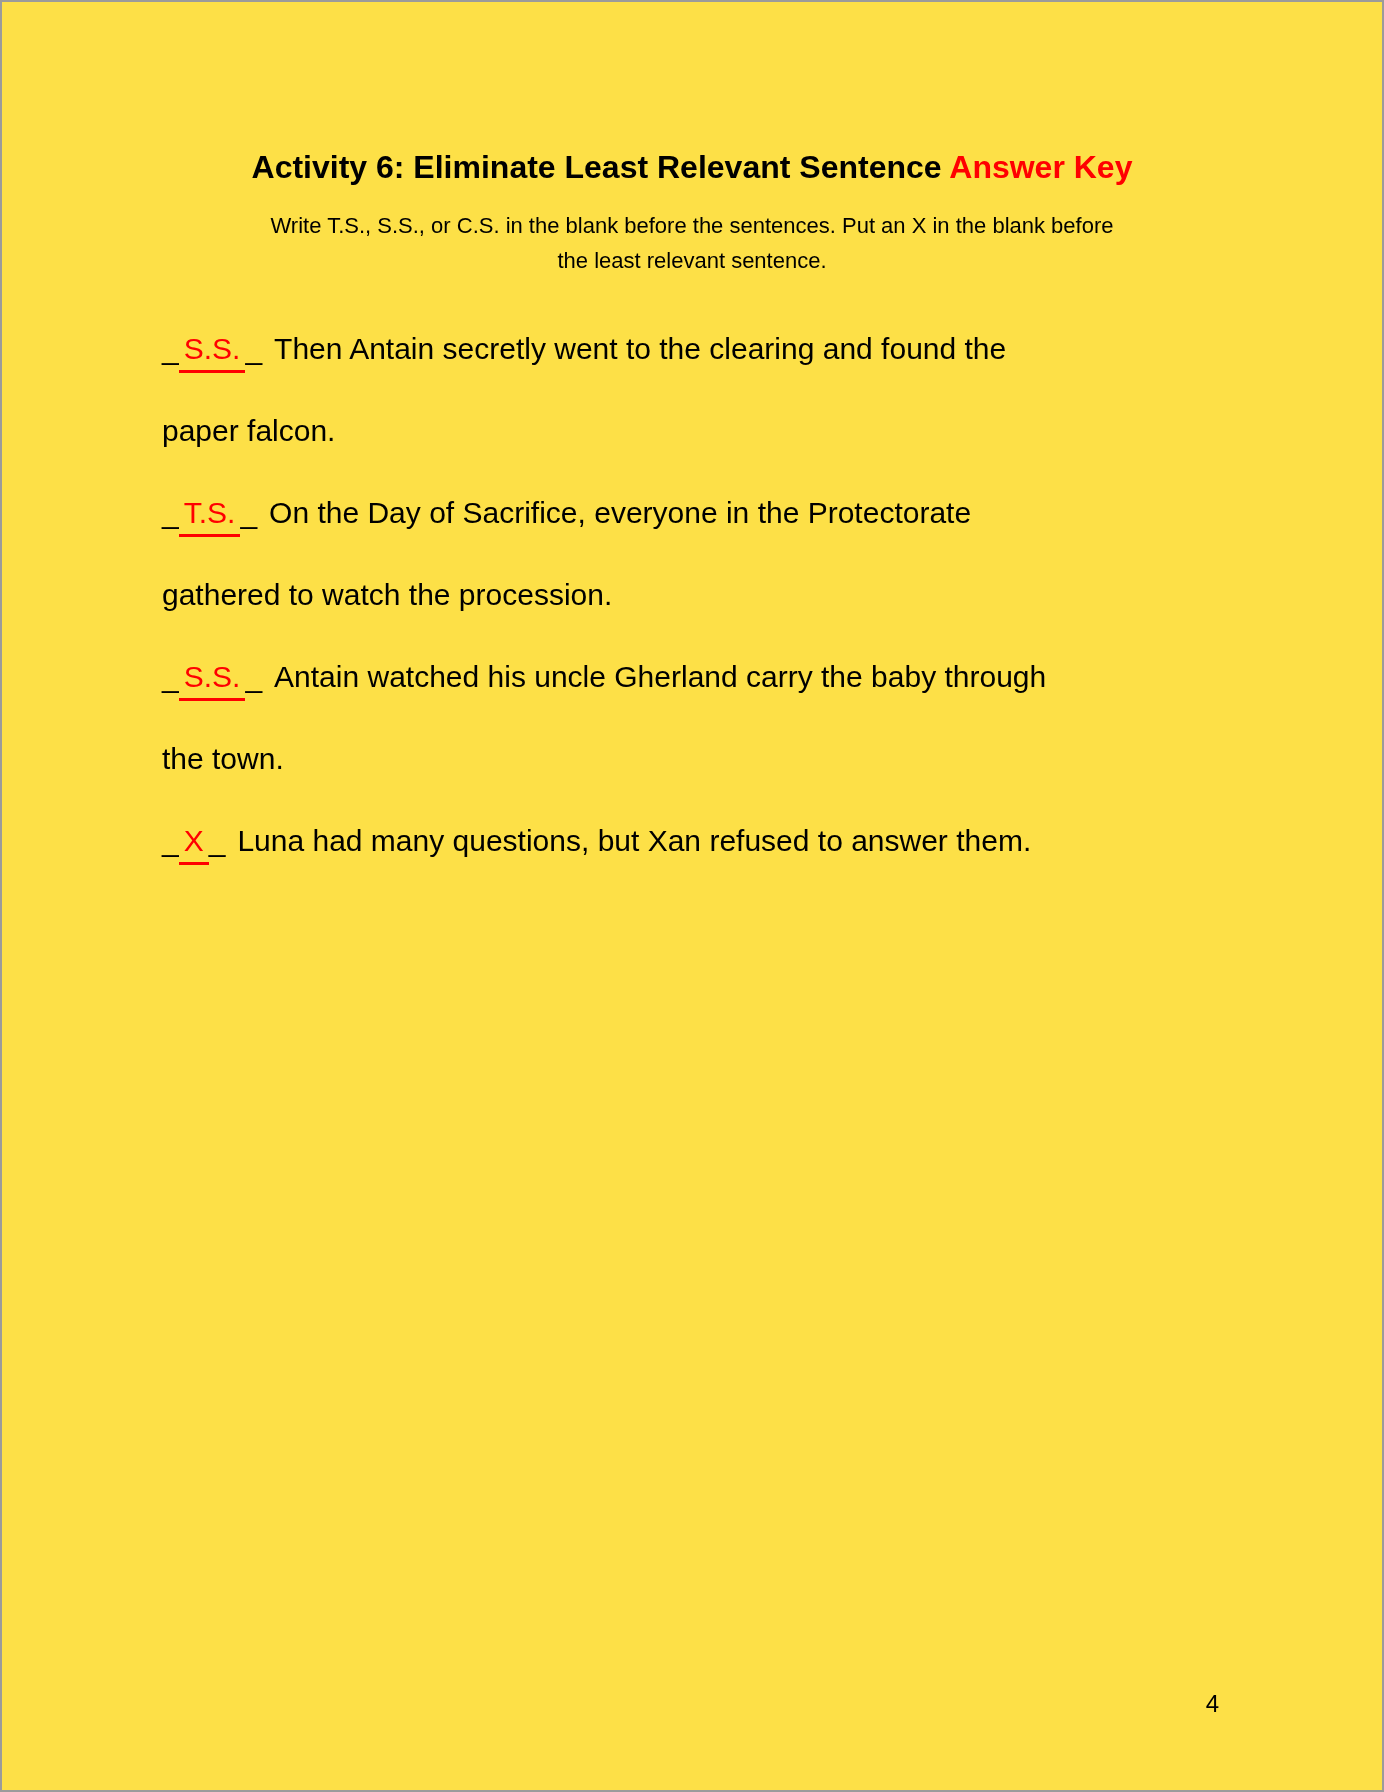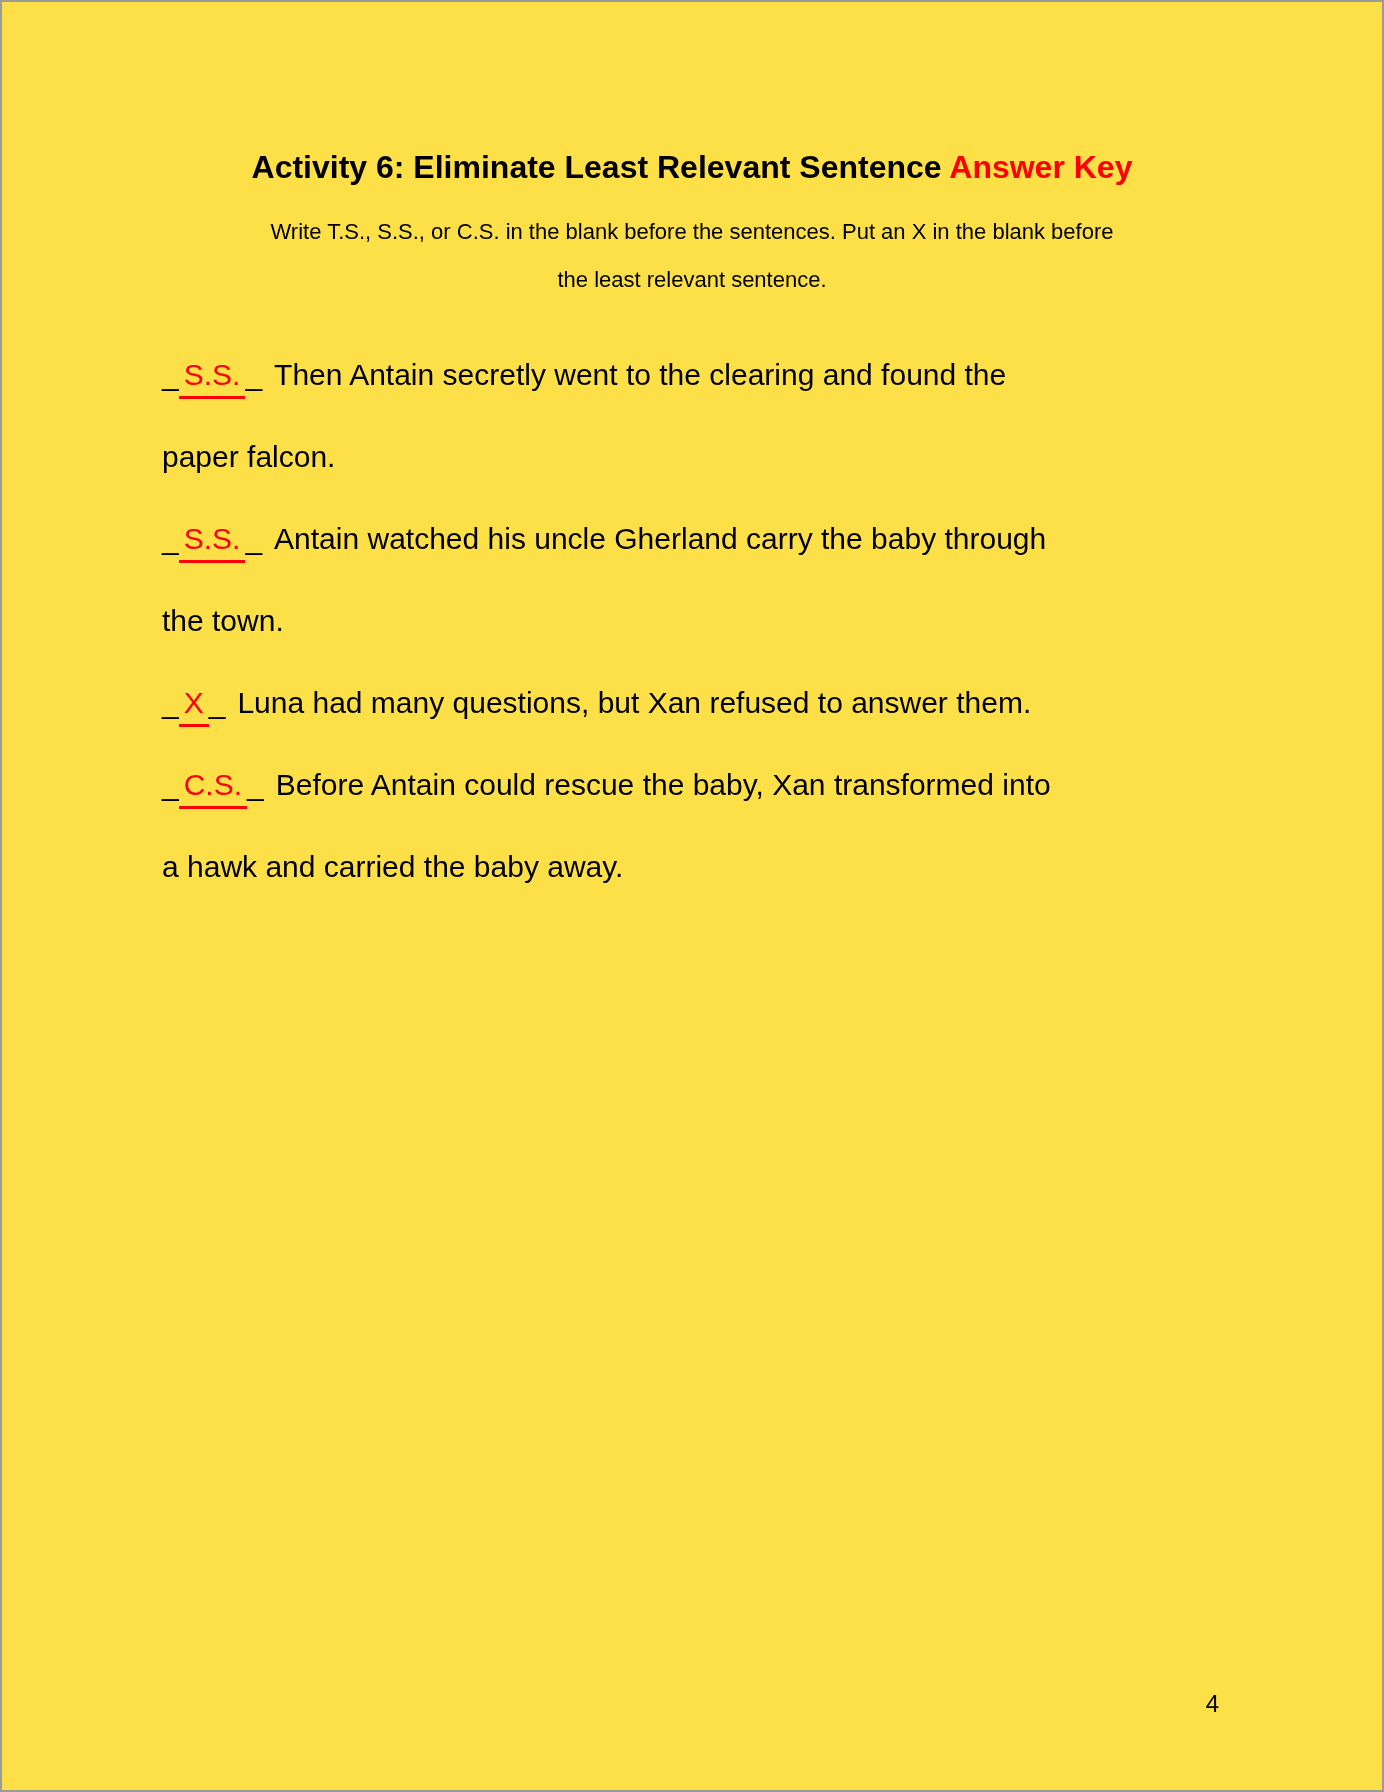--- a/index.html
+++ b/index.html
@@ -26,21 +26,21 @@
     line-height: 38px;
     font-weight: bold;
     color: var(--ink, #000000);
   }
   .doc-title .highlight { color: var(--red, #ff0000); }
   .instructions {
     margin: 22px auto 0 auto;
     width: 1160px;
     text-align: center;
     font-size: 22px;
-    line-height: 48px;
+    line-height: 35px;
     white-space: pre-line;
   }
   .legend {
     margin-top: 62px;
     margin-left: 247px;
     font-size: 26px;
     line-height: 39px;
   }
   .answers {
     margin-top: 30px;
@@ -81,29 +81,29 @@
 
   <div class="instructions">Write T.S., S.S., or C.S. in the blank before the sentences. Put an X in the blank before
 the least relevant sentence.</div>
 
 
   <div class="answers">
 
     <p class="item"><span class="blank"><span class="u">_</span><span class="ans">S.S.</span><span class="u">_</span></span><span class="sentence">Then Antain secretly went to the clearing and found the
 paper falcon.</span></p>
 
+    <p class="item"><span class="blank"><span class="u">_</span><span class="ans">T.S.</span><span class="u">_</span></span><span class="sentence">On the Day of Sacrifice, everyone in the Protectorate
+gathered to watch the procession.</span></p>
 
     <p class="item"><span class="blank"><span class="u">_</span><span class="ans">S.S.</span><span class="u">_</span></span><span class="sentence">Antain watched his uncle Gherland carry the baby through
 the town.</span></p>
 
     <p class="item"><span class="blank"><span class="u">_</span><span class="ans">X</span><span class="u">_</span></span><span class="sentence">Luna had many questions, but Xan refused to answer them.</span></p>
 
 
-    <p class="item"><span class="blank"><span class="u">_</span><span class="ans">C.S.</span><span class="u">_</span></span><span class="sentence">Before Antain could rescue the baby, Xan transformed into
-a hawk and carried the baby away.</span></p>
 
   </div>
 
   <div class="footer">
     <span class="pagenum">4</span>
   </div>
 
 </div>
 
 </body></html>

